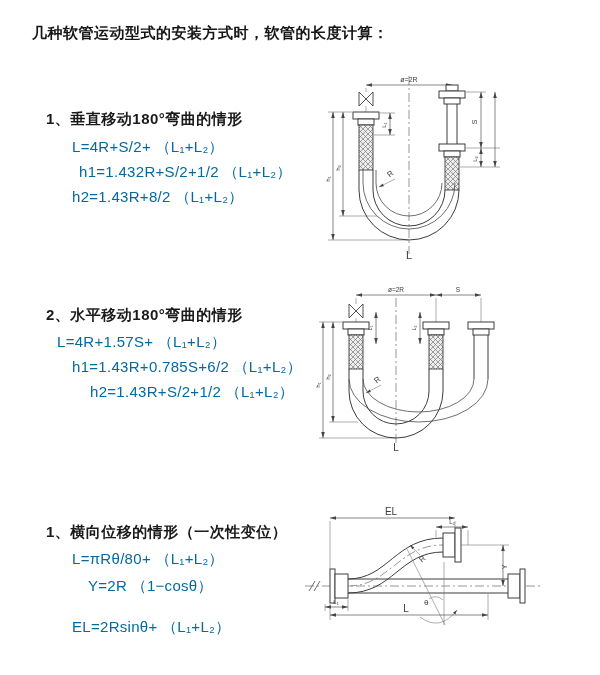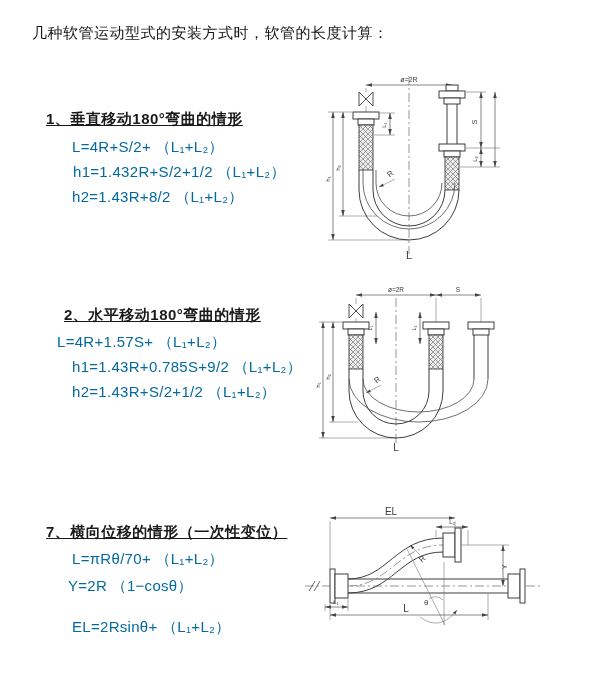--- a/index.html
+++ b/index.html
@@ -1,50 +1,50 @@
 <!DOCTYPE html>
 <html><head>
 <meta charset="utf-8">
 <style>
   html,body{margin:0;padding:0;background:#fff;}
   body{width:600px;height:675px;position:relative;overflow:hidden;
        font-family:"Liberation Sans","DejaVu Sans",sans-serif;color:#1d1d1d;}
   .abs{position:absolute;}
-  .title{font-size:15px;font-weight:normal;letter-spacing:0.5px;color:#161616;}
-  .heading{font-size:15px;font-weight:bold;letter-spacing:0.5px;color:#1a1a1a;text-decoration:underline;}
+  .title{font-size:15px;font-weight:bold;letter-spacing:0.5px;color:#161616;}
+  .heading{font-size:15px;font-weight:bold;letter-spacing:0.5px;color:#1a1a1a;}
   .formula{font-size:15px;color:#0369a1;letter-spacing:0.3px;white-space:pre;}
   svg{position:absolute;overflow:visible;}
   svg text{font-family:"Liberation Sans","DejaVu Sans",sans-serif;fill:#3a3a3a;}
   .dw{stroke:#3d3d3d;stroke-width:1;fill:none;}
   .dw2{stroke:#4a4a4a;stroke-width:0.8;fill:none;}
   .dl{stroke:#555;stroke-width:0.7;fill:none;}
   .ext{stroke:#666;stroke-width:0.55;fill:none;}
   .cl{stroke:#6a6a6a;stroke-width:0.7;fill:none;stroke-dasharray:9 3 2 3;}
   .thin{stroke:#6a6a6a;stroke-width:0.55;fill:none;}
   .flange{fill:#fff;stroke:#3d3d3d;stroke-width:1;}
   .valve{fill:none;stroke:#3d3d3d;stroke-width:0.9;}
 </style>
 </head>
 <body>
 
 <div class="abs title" style="left:32px;top:24px;">几种软管运动型式的安装方式时，软管的长度计算：</div>
 
 <div class="abs heading" style="left:46px;top:110px;">1、垂直移动180°弯曲的情形</div>
 <div class="abs formula" style="left:72px;top:138px;">L=4R+S/2+ （L₁+L₂）</div>
-<div class="abs formula" style="left:73px;top:163px;">h1=1.432R+S/2+1/2 （L₁+L₂）</div>
+<div class="abs formula" style="left:79px;top:163px;">h1=1.432R+S/2+1/2 （L₁+L₂）</div>
 <div class="abs formula" style="left:72px;top:188px;">h2=1.43R+8/2 （L₁+L₂）</div>
 
-<div class="abs heading" style="left:64px;top:306px;">2、水平移动180°弯曲的情形</div>
+<div class="abs heading" style="left:46px;top:306px;">2、水平移动180°弯曲的情形</div>
 <div class="abs formula" style="left:57px;top:333px;">L=4R+1.57S+ （L₁+L₂）</div>
-<div class="abs formula" style="left:72px;top:358px;">h1=1.43R+0.785S+9/2 （L₁+L₂）</div>
-<div class="abs formula" style="left:72px;top:383px;">h2=1.43R+S/2+1/2 （L₁+L₂）</div>
-
-<div class="abs heading" style="left:46px;top:523px;">7、横向位移的情形（一次性变位）</div>
-<div class="abs formula" style="left:72px;top:550px;">L=πRθ/70+ （L₁+L₂）</div>
-<div class="abs formula" style="left:68px;top:577px;">Y=2R （1−cosθ）</div>
+<div class="abs formula" style="left:72px;top:358px;">h1=1.43R+0.785S+6/2 （L₁+L₂）</div>
+<div class="abs formula" style="left:90px;top:383px;">h2=1.43R+S/2+1/2 （L₁+L₂）</div>
+
+<div class="abs heading" style="left:46px;top:523px;">1、横向位移的情形（一次性变位）</div>
+<div class="abs formula" style="left:72px;top:550px;">L=πRθ/80+ （L₁+L₂）</div>
+<div class="abs formula" style="left:88px;top:577px;">Y=2R （1−cosθ）</div>
 <div class="abs formula" style="left:72px;top:618px;">EL=2Rsinθ+ （L₁+L₂）</div>
 
 <svg style="left:313px;top:64px;" width="285" height="200" viewBox="0 0 285 200">
   <defs>
     <marker id="ar1" viewBox="0 0 10 8" refX="10" refY="4" markerWidth="9" markerHeight="7" orient="auto-start-reverse">
       <path d="M0,1 L10,4 L0,7 z" fill="#444"></path>
     </marker>
     <pattern id="br1" width="5" height="5" patternUnits="userSpaceOnUse">
       <rect width="5" height="5" fill="#ededed"></rect>
       <path d="M0,5 L5,0 M0,0 L5,5" stroke="#7a7a7a" stroke-width="0.7"></path>

